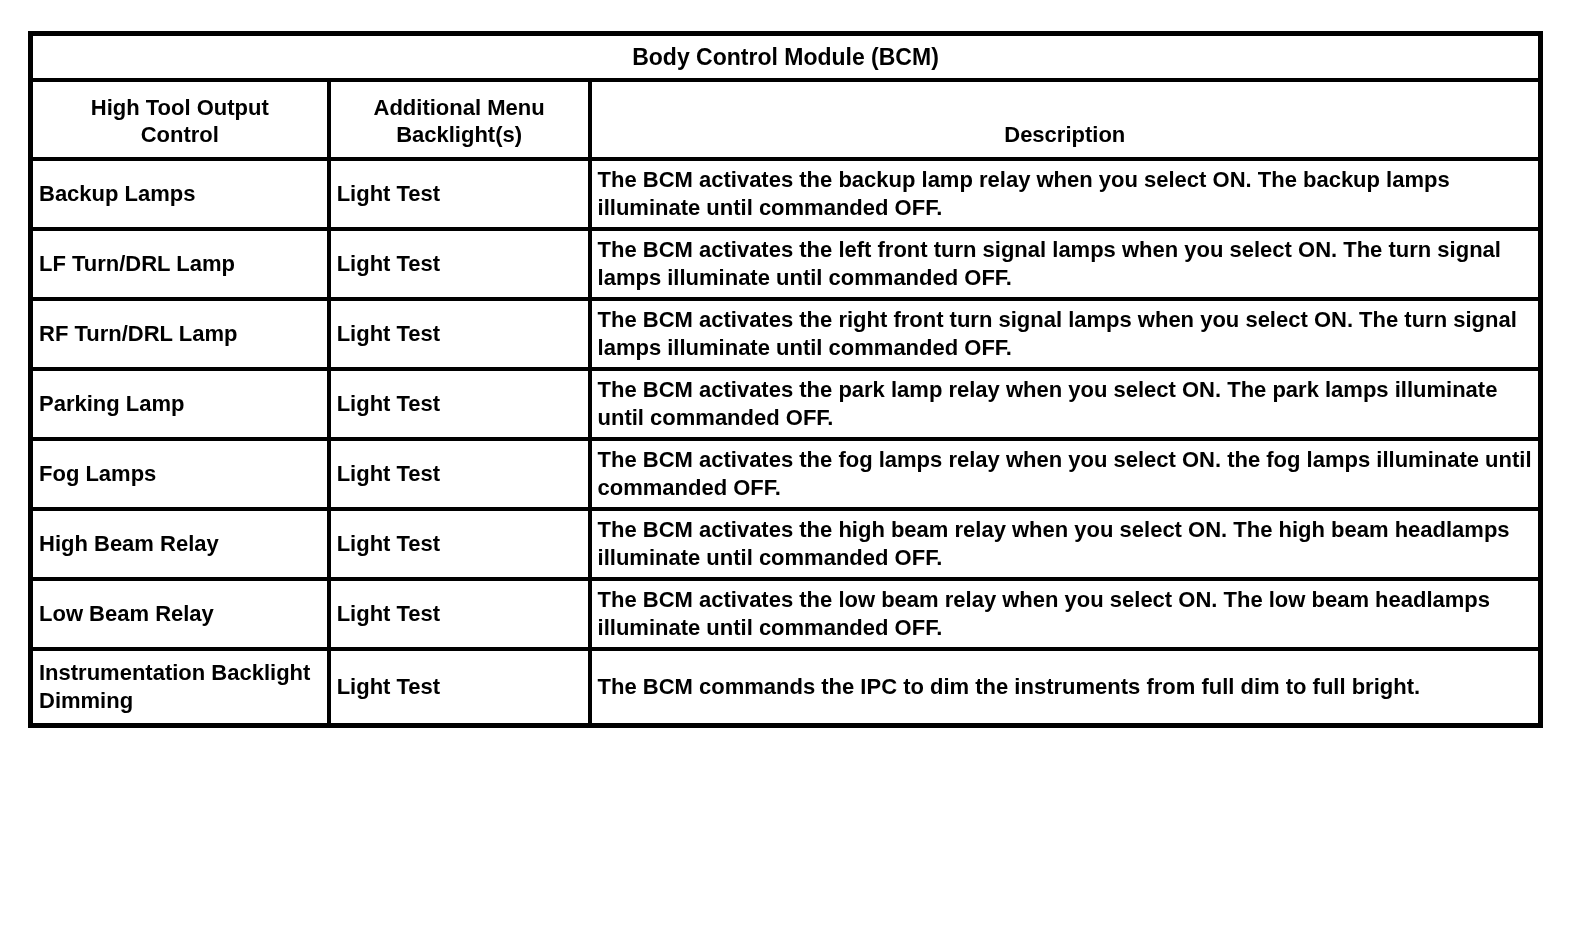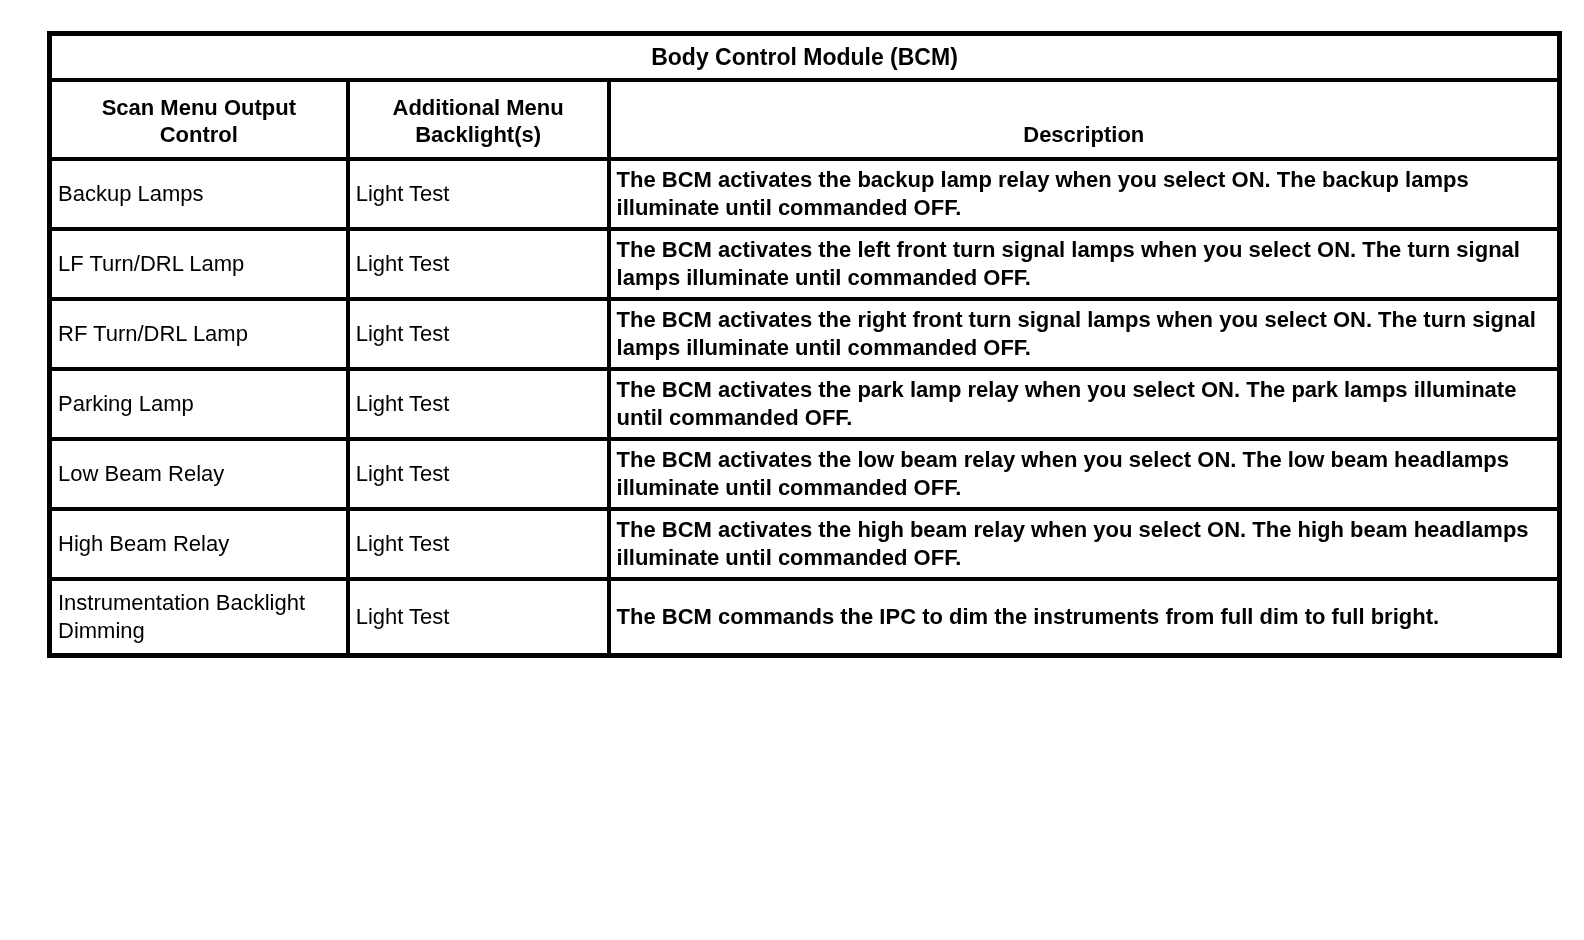--- a/index.html
+++ b/index.html
@@ -11,21 +11,21 @@
   }
   .page {
     position: relative;
     width: 1584px;
     height: 940px;
     background: #ffffff;
     overflow: hidden;
   }
   .bcm-table {
     position: absolute;
-    left: 47px;
+    left: 28px;
     top: 31px;
     border-collapse: collapse;
     table-layout: fixed;
     width: 1515px;
     background: #ffffff;
   }
   .bcm-table td, .bcm-table th {
     border: 4px solid #000000;
     overflow: hidden;
     font-weight: bold;
@@ -56,39 +56,39 @@
     font-size: 22px;
     line-height: 28px;
     vertical-align: middle;
     padding: 2px 4px 2px 6px;
     text-align: left;
   }
   tr.data-row:last-child td {
     height: 68px;
   }
   td.cell-control, td.cell-menu {
-    font-weight: normal;
+    font-weight: bold;
   }
 </style>
 </head>
 <body>
 
 <div class="page">
   <table class="bcm-table">
     <colgroup>
       <col style="width:296px">
       <col style="width:259px">
       <col style="width:944px">
     </colgroup>
     <tbody>
         <tr class="title-row">
       <td colspan="3">Body Control Module (BCM)</td>
     </tr>
     <tr class="header-row">
-      <th>Scan Menu Output
+      <th>High Tool Output
 Control</th>
       <th>Additional Menu
 Backlight(s)</th>
       <th>Description</th>
     </tr>
     <tr class="data-row">
       <td class="cell-control">Backup Lamps</td>
       <td class="cell-menu">Light Test</td>
       <td class="cell-description">The BCM activates the backup lamp relay when you select ON. The backup lamps illuminate until commanded OFF.</td>
     </tr>
@@ -101,28 +101,33 @@
       <td class="cell-control">RF Turn/DRL Lamp</td>
       <td class="cell-menu">Light Test</td>
       <td class="cell-description">The BCM activates the right front turn signal lamps when you select ON. The turn signal lamps illuminate until commanded OFF.</td>
     </tr>
     <tr class="data-row">
       <td class="cell-control">Parking Lamp</td>
       <td class="cell-menu">Light Test</td>
       <td class="cell-description">The BCM activates the park lamp relay when you select ON. The park lamps illuminate until commanded OFF.</td>
     </tr>
     <tr class="data-row">
-      <td class="cell-control">Low Beam Relay</td>
+      <td class="cell-control">Fog Lamps</td>
       <td class="cell-menu">Light Test</td>
-      <td class="cell-description">The BCM activates the low beam relay when you select ON. The low beam headlamps illuminate until commanded OFF.</td>
+      <td class="cell-description">The BCM activates the fog lamps relay when you select ON. the fog lamps illuminate until commanded OFF.</td>
     </tr>
     <tr class="data-row">
       <td class="cell-control">High Beam Relay</td>
       <td class="cell-menu">Light Test</td>
       <td class="cell-description">The BCM activates the high beam relay when you select ON. The high beam headlamps illuminate until commanded OFF.</td>
+    </tr>
+    <tr class="data-row">
+      <td class="cell-control">Low Beam Relay</td>
+      <td class="cell-menu">Light Test</td>
+      <td class="cell-description">The BCM activates the low beam relay when you select ON. The low beam headlamps illuminate until commanded OFF.</td>
     </tr>
     <tr class="data-row">
       <td class="cell-control">Instrumentation Backlight Dimming</td>
       <td class="cell-menu">Light Test</td>
       <td class="cell-description">The BCM commands the IPC to dim the instruments from full dim to full bright.</td>
     </tr>
   </tbody>
     </table>
 </div>
 

